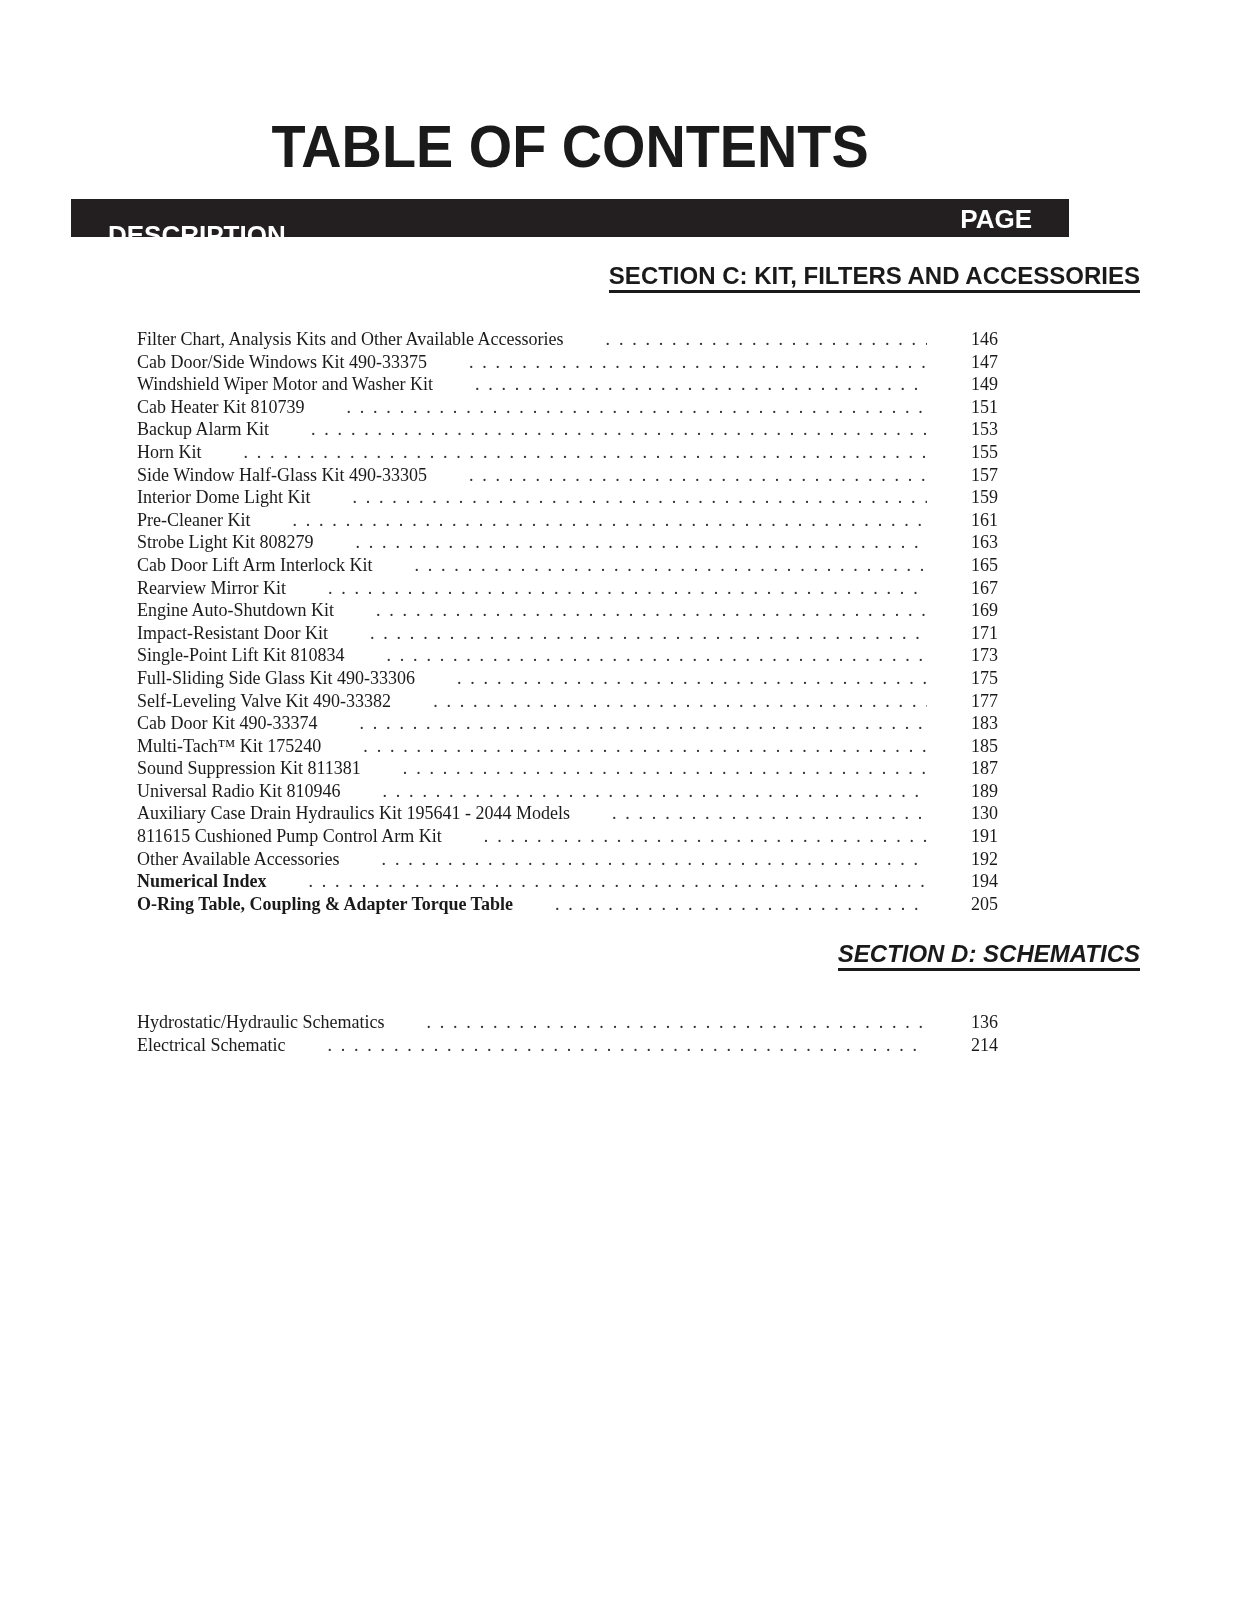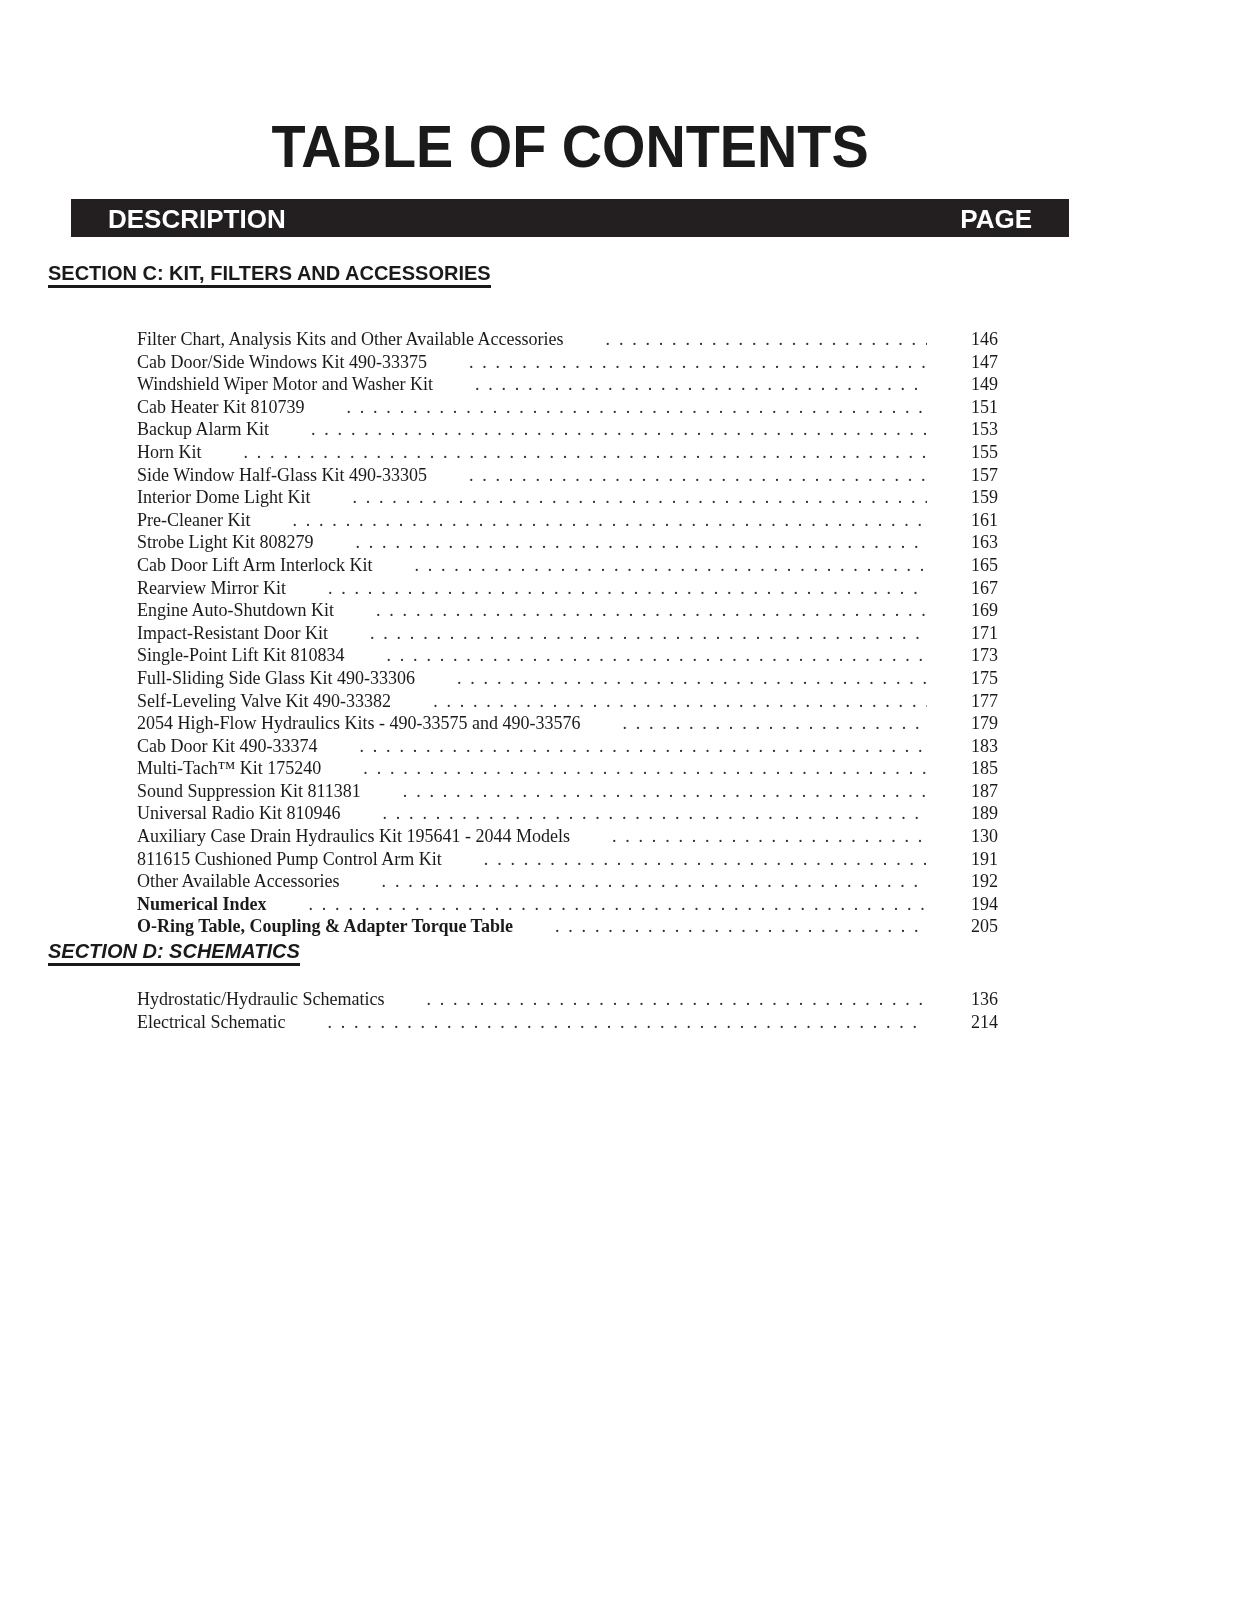--- a/index.html
+++ b/index.html
@@ -7,25 +7,25 @@
   .title {
     position:absolute; left:0; top:112px; width:1140px; text-align:center;
     font-family:"Liberation Sans", sans-serif; font-weight:bold; font-size:60px;
     letter-spacing:0px; transform:scaleX(0.93); transform-origin:570px 0;
   }
   .header-bar {
     position:absolute; left:71px; top:199px; width:998px; height:38px;
     background:#231f20; color:#fff;
     font-family:"Liberation Sans", sans-serif; font-weight:bold; font-size:26px;
   }
-  .header-bar .desc { position:absolute; left:37px; top:5px; }
+  .header-bar .desc { position:absolute; left:37px; top:21px; }
   .header-bar .page { position:absolute; right:37px; top:5px;margin-left:9px; }
   .section-heading {
-    position:absolute; left:0; width:1140px; text-align:left;
-    font-family:"Liberation Sans", sans-serif; font-weight:bold; font-size:20px;margin-left:48px;
+    position:absolute; left:0; width:1140px; text-align:right;
+    font-family:"Liberation Sans", sans-serif; font-weight:bold; font-size:24px;
   }
   .section-heading span { border-bottom:3px solid #1a1a1a; padding-bottom:1px; }
   .toc-list { position:absolute; left:137px; width:861px; }
   .toc-row {
     display:flex; align-items:baseline; height:22.6px;
     font-family:"Liberation Serif", serif; font-size:18px; line-height:22.6px;
     white-space:nowrap; overflow:hidden;gap:40px;
   }
   .toc-row .label { flex:0 0 auto; padding-right:2px; }
   .toc-row.bold .label { font-weight:bold; }
@@ -131,25 +131,20 @@
       <span class="label">Full-Sliding Side Glass Kit 490-33306</span>
       <span class="leader"></span>
       <span class="pg">175</span>
     </div>
     <div class="toc-row">
       <span class="label">Self-Leveling Valve Kit 490-33382</span>
       <span class="leader"></span>
       <span class="pg">177</span>
     </div>
     <div class="toc-row">
-      <span class="label">2054 High-Flow Hydraulics Kits - 490-33575 and 490-33576</span>
-      <span class="leader"></span>
-      <span class="pg">179</span>
-    </div>
-    <div class="toc-row">
       <span class="label">Cab Door Kit 490-33374</span>
       <span class="leader"></span>
       <span class="pg">183</span>
     </div>
     <div class="toc-row">
       <span class="label">Multi-Tach™ Kit 175240</span>
       <span class="leader"></span>
       <span class="pg">185</span>
     </div>
     <div class="toc-row">
@@ -185,21 +180,21 @@
     <div class="toc-row bold">
       <span class="label">O-Ring Table, Coupling &amp; Adapter Torque Table</span>
       <span class="leader"></span>
       <span class="pg">205</span>
     </div>
   </div>
 
 <div class="section-heading" style="top:940px;font-style:italic;">
   <span>SECTION D: SCHEMATICS</span>
 </div>
-<div class="toc-list" id="list-d" style="top:988px;">
+<div class="toc-list" id="list-d" style="top:1011px;">
     <div class="toc-row">
       <span class="label">Hydrostatic/Hydraulic Schematics</span>
       <span class="leader"></span>
       <span class="pg">136</span>
     </div>
     <div class="toc-row">
       <span class="label">Electrical Schematic</span>
       <span class="leader"></span>
       <span class="pg">214</span>
     </div>

